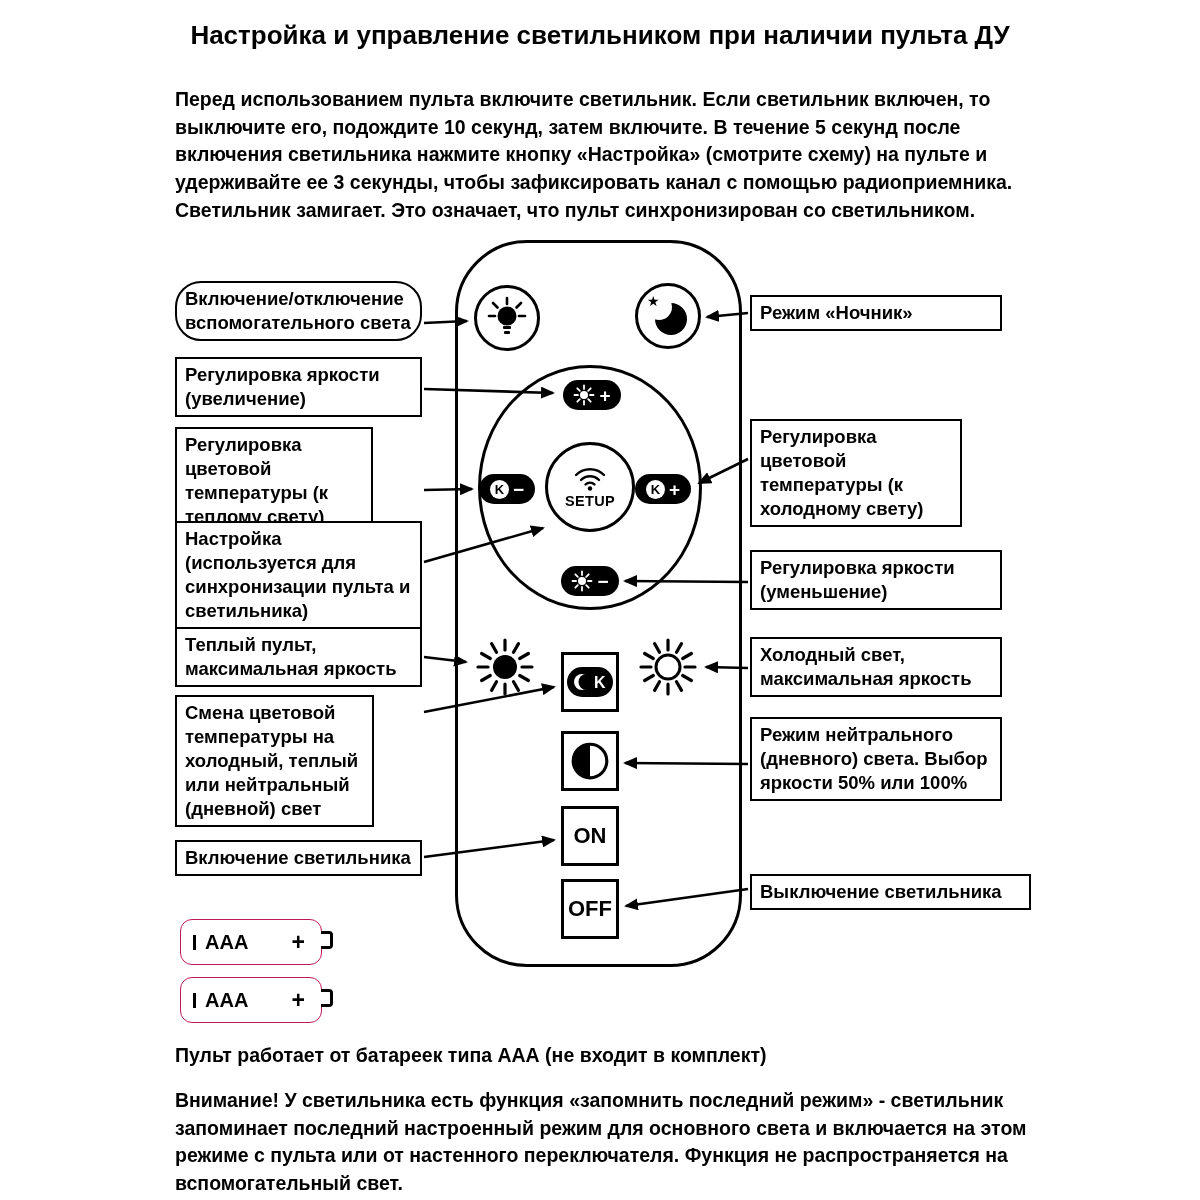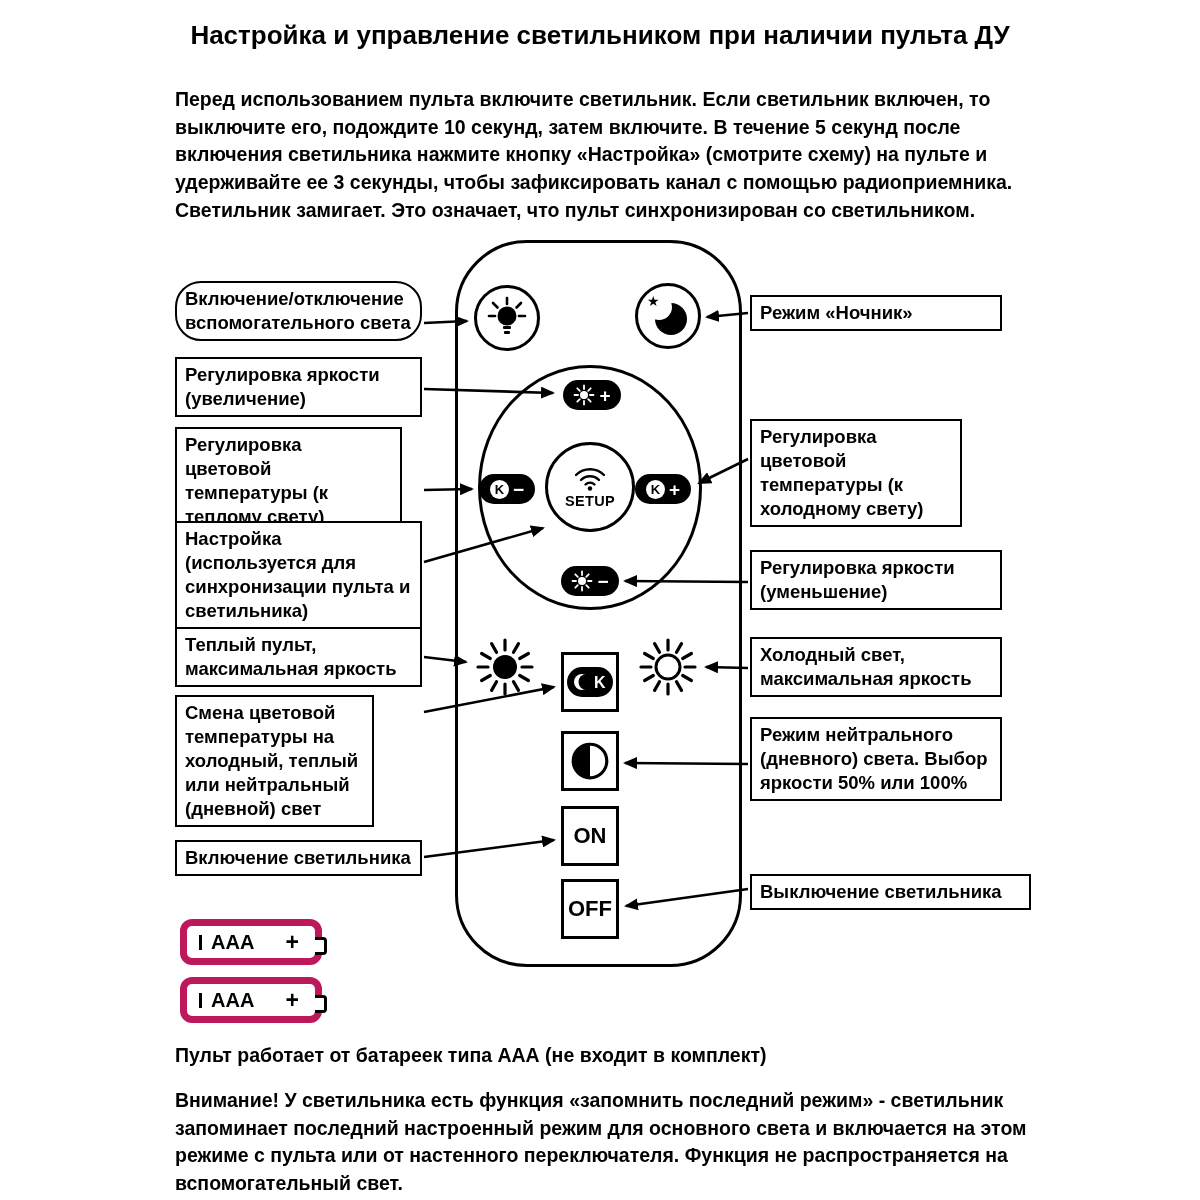--- a/index.html
+++ b/index.html
@@ -12,21 +12,21 @@
   .remote { position:absolute; left:455px; top:240px; width:287px; height:727px; border:3px solid #000; border-radius:72px; background:#fff; }
   .oval { position:absolute; left:478px; top:365px; width:224px; height:245px; border:3px solid #000; border-radius:50%; background:#fff; }
   .circle-btn { position:absolute; width:66px; height:66px; border:3px solid #000; border-radius:50%; background:#fff; display:flex; align-items:center; justify-content:center; }
   .pill { position:absolute; height:30px; border-radius:15px; background:#000; color:#fff; display:flex; align-items:center; justify-content:center; gap:4px; }
   .pill .sign { font-size:19px; font-weight:700; color:#fff; line-height:1; }
   .kcirc { width:19px; height:19px; background:#fff; border-radius:50%; color:#000; font-size:13px; font-weight:700; display:flex; align-items:center; justify-content:center; line-height:1; }
   .setup { position:absolute; left:545px; top:442px; width:90px; height:90px; border:3px solid #000; border-radius:50%; background:#fff; display:flex; flex-direction:column; align-items:center; justify-content:center; }
   .setup-label { font-size:14.5px; font-weight:700; margin-top:1px; letter-spacing:0.3px; }
   .col-btn { position:absolute; left:561px; width:58px; height:60px; border:3px solid #000; background:#fff; display:flex; align-items:center; justify-content:center; font-size:22px; font-weight:700; }
   .sun-wrap { position:absolute; width:66px; height:66px; display:flex; align-items:center; justify-content:center; }
-  .battery { position:absolute; left:180px; width:142px; height:46px; border:7px solid #be185d; border-radius:12px; background:#fff; display:flex; align-items:center; }
+  .battery { position:absolute; left:180px; width:142px; height:46px; border:1px solid #be185d; border-radius:12px; background:#fff; display:flex; align-items:center; }
   .battery .term { position:absolute; right:-12px; top:11px; width:12px; height:18px; border:3px solid #000; border-left:none; border-radius:0 4px 4px 0; background:#fff; }
   .battery .bneg { width:3px; height:15px; background:#000; margin-left:12px; }
   .battery .btype { margin-left:9px; font-size:20px; font-weight:700; }
   .battery .bplus { margin-left:auto; margin-right:16px; font-size:23px; font-weight:700; }
   .arrows { position:absolute; left:0; top:0; width:1200px; height:1200px; pointer-events:none; }
 </style>
 </head>
 <body>
 
 <div class="page">
@@ -181,21 +181,21 @@
   <div class="col-btn" style="top:806px;">
     <span>ON</span>
   </div>
 
   <div class="col-btn" style="top:879px;">
     <span>OFF</span>
   </div>
 
   <div class="callout" style="left:175px; top:281px; width:247px;border-radius:26px;">Включение/отключение вспомогательного света</div>
   <div class="callout" style="left:175px; top:357px; width:247px;">Регулировка яркости (увеличение)</div>
-  <div class="callout" style="left:175px; top:427px; width:227px;">Регулировка цветовой температуры (к теплому свету)</div>
+  <div class="callout" style="left:175px; top:427px; width:198px;">Регулировка цветовой температуры (к теплому свету)</div>
   <div class="callout" style="left:175px; top:521px; width:247px;">Настройка (используется для синхронизации пульта и светильника)</div>
   <div class="callout" style="left:175px; top:627px; width:247px;">Теплый пульт, максимальная яркость</div>
   <div class="callout" style="left:175px; top:695px; width:199px;">Смена цветовой температуры на холодный, теплый или нейтральный (дневной) свет</div>
   <div class="callout" style="left:175px; top:840px; width:247px;">Включение светильника</div>
 
   <div class="callout" style="left:750px; top:295px; width:252px;">Режим «Ночник»</div>
   <div class="callout" style="left:750px; top:419px; width:212px;">Регулировка цветовой температуры (к холодному свету)</div>
   <div class="callout" style="left:750px; top:550px; width:252px;">Регулировка яркости (уменьшение)</div>
   <div class="callout" style="left:750px; top:637px; width:252px;">Холодный свет, максимальная яркость</div>
   <div class="callout" style="left:750px; top:717px; width:252px;">Режим нейтрального (дневного) света. Выбор яркости 50% или 100%</div>

